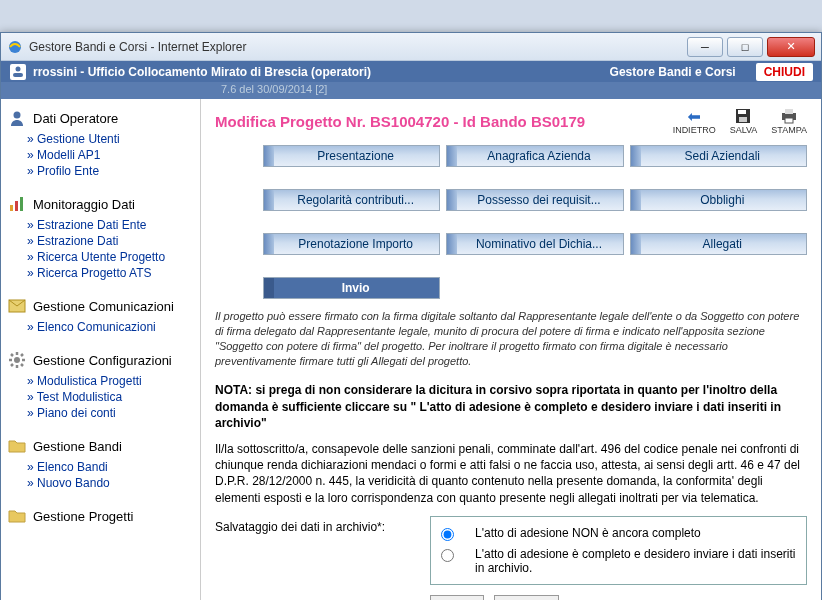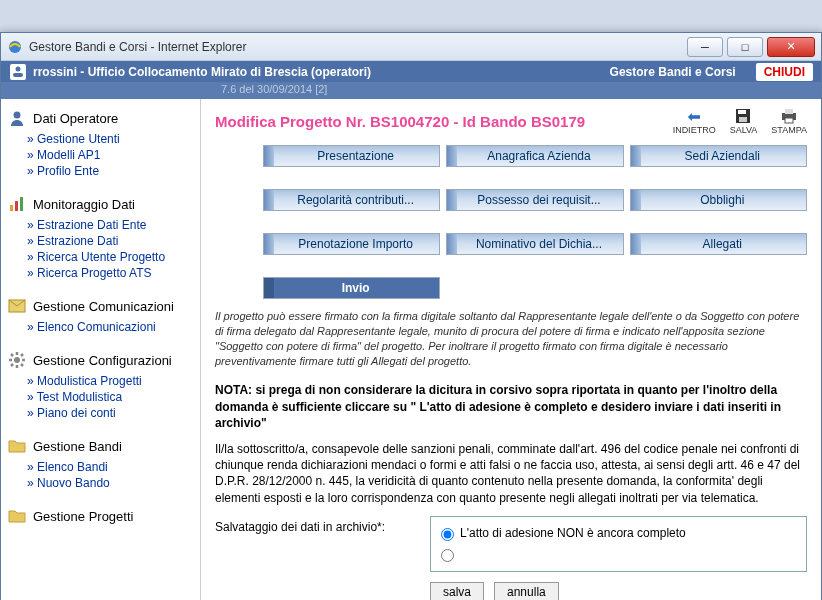--- a/index.html
+++ b/index.html
@@ -49,21 +49,21 @@
   .tab.active { background:#4b6fa6; color:#fff; font-weight:bold; flex:0 0 calc(33.33% - 4px); }
   .tab.active::before { background:#3a5a8c; }
 
   .note-italic { font-style:italic; color:#333; font-size:11px; line-height:1.35; margin:10px 0 14px; }
   .note-bold { font-weight:bold; font-size:12px; line-height:1.35; margin-bottom:10px; }
   .para { font-size:12px; line-height:1.35; margin-bottom:10px; }
 
   .fieldrow { display:flex; gap:10px; align-items:flex-start; margin-bottom:10px; }
   .fieldlabel { flex:0 0 205px; font-size:12px; padding-top:4px; }
   .fieldbox { border:1px solid #8aa; padding:6px 10px; flex:1; }
-  .radioline { display:flex; align-items:flex-start; gap:6px; padding:3px 0; font-size:12px; }
+  .radioline { display:flex; align-items:flex-start; gap:21px; padding:3px 0; font-size:12px; }
   .radioline input { margin-top:2px; }
 
   .btnrow { padding-left:215px; display:flex; gap:10px; }
   .btn { background:#f0f0f0; border:1px solid #999; padding:2px 12px; font-size:12px; cursor:pointer; }
 
 </style>
 </head>
 <body>
 
 <div class="window">
@@ -251,20 +251,21 @@
 
       <div class="fieldrow">
         <div class="fieldlabel">Salvataggio dei dati in archivio*:</div>
         <div class="fieldbox">
           <label class="radioline">
             <input type="radio" name="adesione" checked="" style="">
             <span>L'atto di adesione NON è ancora completo</span>
           </label>
           <label class="radioline">
             <input type="radio" name="adesione" style="">
+            <span>L'atto di adesione è completo e desidero inviare i dati inseriti in archivio.</span>
           </label>
         </div>
       </div>
 
       <div class="btnrow">
         <button class="btn">salva</button>
         <button class="btn">annulla</button>
       </div>
 
     </div>

